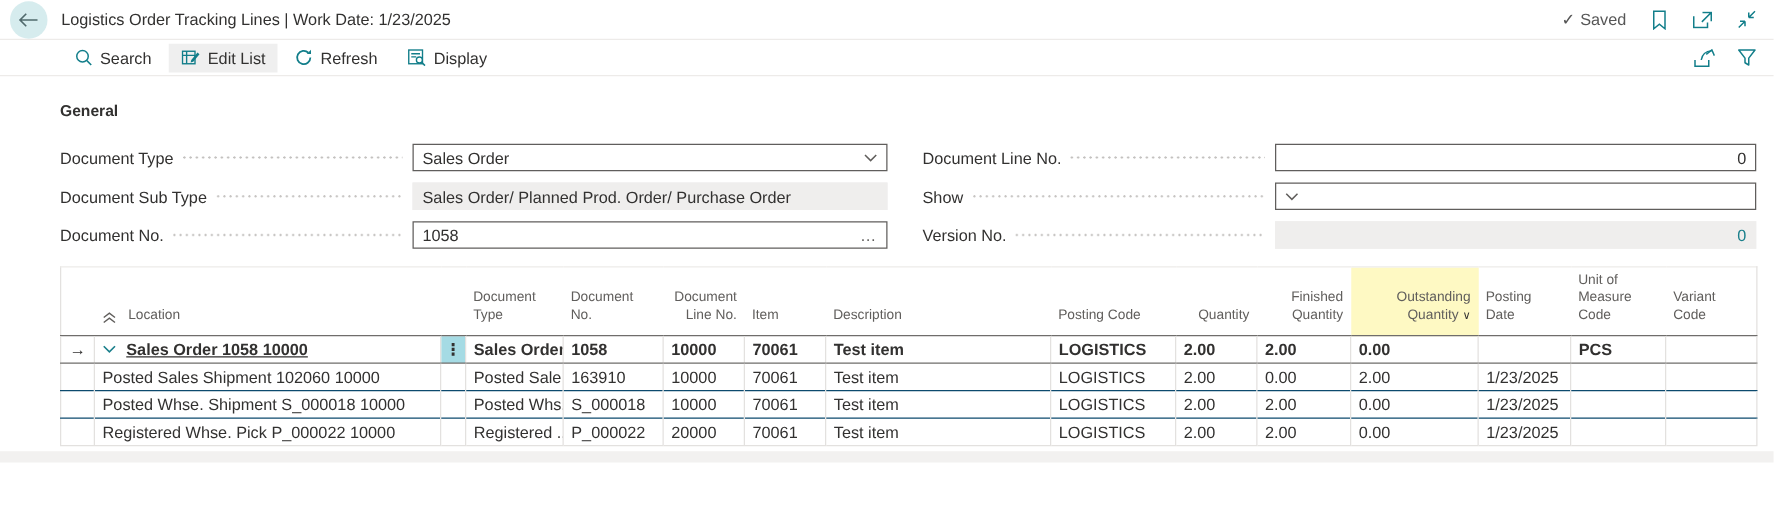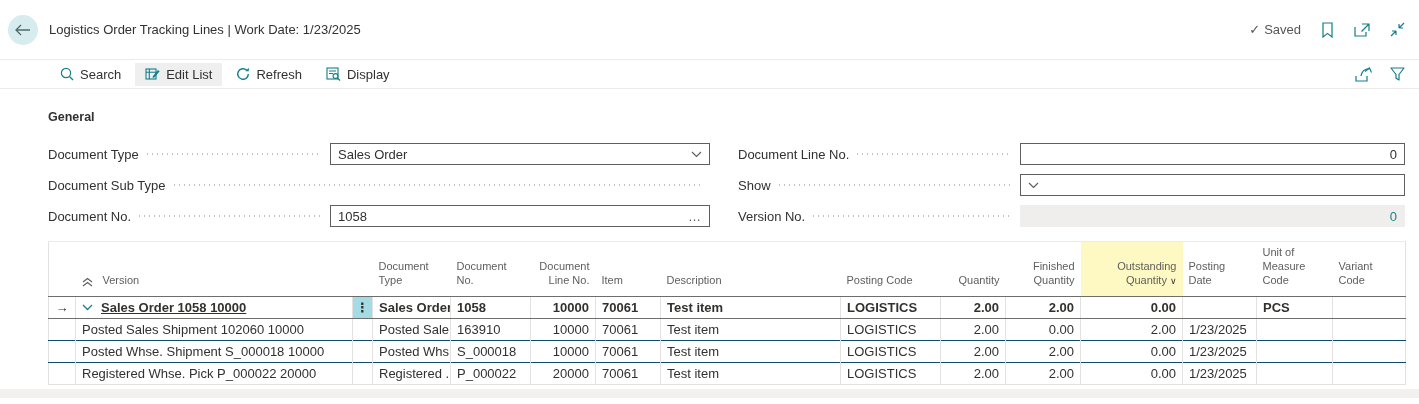--- a/index.html
+++ b/index.html
@@ -1,20 +1,20 @@
 <!DOCTYPE html>
 <html><head>
 <meta charset="utf-8">
 <style>
   * { margin:0; padding:0; box-sizing:border-box; }
   html,body { width:1419px; height:404px; overflow:hidden; background:#fff;
     font-family:"Liberation Sans","DejaVu Sans",sans-serif; color:#323130; }
 
   
-  .titlebar { height:60px; display:flex; align-items:center; border-bottom:1px solid #edebe9; position:relative; }
+  .titlebar { height:32px; display:flex; align-items:center; border-bottom:1px solid #edebe9; position:relative; }
   .back-circle { width:30px; height:30px; border-radius:50%; background:#d6ecee; color:#50696c;
     display:flex; align-items:center; justify-content:center; font-size:16px; margin-left:8px; cursor:pointer; }
   .page-title { font-size:13px; margin-left:11px; color:#323130; }
   .titlebar-right { position:absolute; right:14px; display:flex; align-items:center; gap:20px; }
   .saved { font-size:13px; color:#565656; display:flex; gap:4px; align-items:center; }
   .tb-icon { display:flex; align-items:center; cursor:pointer; }
 
   
   .toolbar { height:29px; display:flex; align-items:center; border-bottom:1px solid #edebe9; padding-left:50px; position:relative; }
   .tool-item { display:flex; align-items:center; gap:6px; font-size:13px; color:#323130;
@@ -46,21 +46,21 @@
 
   
   table.grid { border-collapse:collapse; table-layout:fixed; width:1357px; margin-left:48px; margin-top:14px;
     border-left:1px solid #e3e1df; border-right:1px solid #e3e1df; border-top:1px solid #edebe9; }
   .grid th { font-size:11px; font-weight:400; color:#605e5c; vertical-align:bottom; text-align:left;
     padding:4px 6px 9px 6px; line-height:1.25; }
   .grid th.num { text-align:right; }
   .grid th.hl { background:#fef9c3; }
   .grid td { font-size:13px; height:22px; padding:0 6px; border-top:1px solid #0c4a6e;
     white-space:nowrap; overflow:hidden; }
-  .grid td.num { text-align:right; }
+  .grid td.num { text-align:left; }
   .grid td + td { border-left:1px solid #e3e1df; }
   .grid tr.last td { border-bottom:1px solid #e3e1df; }
   .grid tr.selected td { font-weight:700; border-top:1px solid #6f6d6b; border-bottom:1px solid #6f6d6b; }
   .sel-cell { text-align:center; color:#323130; }
   .dots-cell { text-align:center; padding:0 !important; }
   .dots-cell.active { background:#a5dbe4; color:#323130; cursor:pointer; }
   .subject-flex { display:flex; align-items:center; gap:8px; }
   .subject-link { text-decoration:underline; cursor:pointer; }
   .child-subject { padding-left:40px; }
   .collapse-icon { margin-right:10px; display:inline-flex; vertical-align:bottom; cursor:pointer; }
@@ -166,20 +166,23 @@
           <span class="field-value">Sales Order</span>
           <svg width="11" height="7" viewBox="0 0 11 7">
               <path d="M1 1l4.5 4.5L10 1" stroke="#605e5c" stroke-width="1.2" fill="none"></path>
             </svg>
         </div>
       </div>
 
       <div class="field-row">
         <span class="field-label">Document Sub Type</span>
         <span class="leader"></span>
+        <div class="field-box w-left disabled">
+          <span class="field-value">Sales Order/ Planned Prod. Order/ Purchase Order</span>
+        </div>
       </div>
 
       <div class="field-row">
         <span class="field-label">Document No.</span>
         <span class="leader"></span>
         <div class="field-box w-left">
           <span class="field-value">1058</span>
           <span class="assist">…</span>
         </div>
       </div>
@@ -236,21 +239,21 @@
       <col style="width:73px">
   </colgroup>
   <thead>
     <tr>
       <th></th>
       <th>
         <span class="collapse-icon">
           <svg width="11" height="10" viewBox="0 0 11 10">
               <path d="M1 5l4.5-3.5L10 5M1 9l4.5-3.5L10 9" stroke="#605e5c" stroke-width="1.1" fill="none"></path>
             </svg>
-        </span><span>Version</span>
+        </span><span>Location</span>
       </th>
       <th></th>
       <th>Document Type</th>
       <th>Document No.</th>
       <th class="num">Document Line No.</th>
       <th>Item</th>
       <th>Description</th>
       <th>Posting Code</th>
       <th class="num">Quantity</th>
       <th class="num">Finished Quantity</th>
@@ -318,21 +321,21 @@
       <td>LOGISTICS</td>
       <td class="num">2.00</td>
       <td class="num">2.00</td>
       <td class="num">0.00</td>
       <td>1/23/2025</td>
       <td></td>
       <td></td>
     </tr>
     <tr class="last">
       <td></td>
-      <td class="child-subject">Registered Whse. Pick P_000022 20000</td>
+      <td class="child-subject">Registered Whse. Pick P_000022 10000</td>
       <td class="dots-cell"></td>
       <td>Registered ...</td>
       <td>P_000022</td>
       <td class="num">20000</td>
       <td>70061</td>
       <td>Test item</td>
       <td>LOGISTICS</td>
       <td class="num">2.00</td>
       <td class="num">2.00</td>
       <td class="num">0.00</td>

